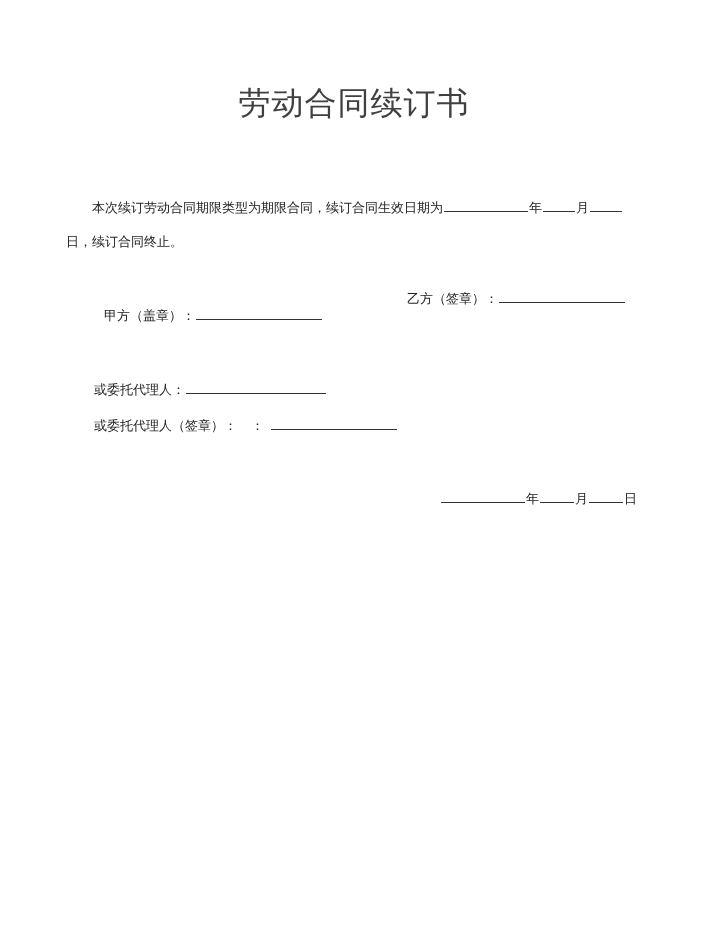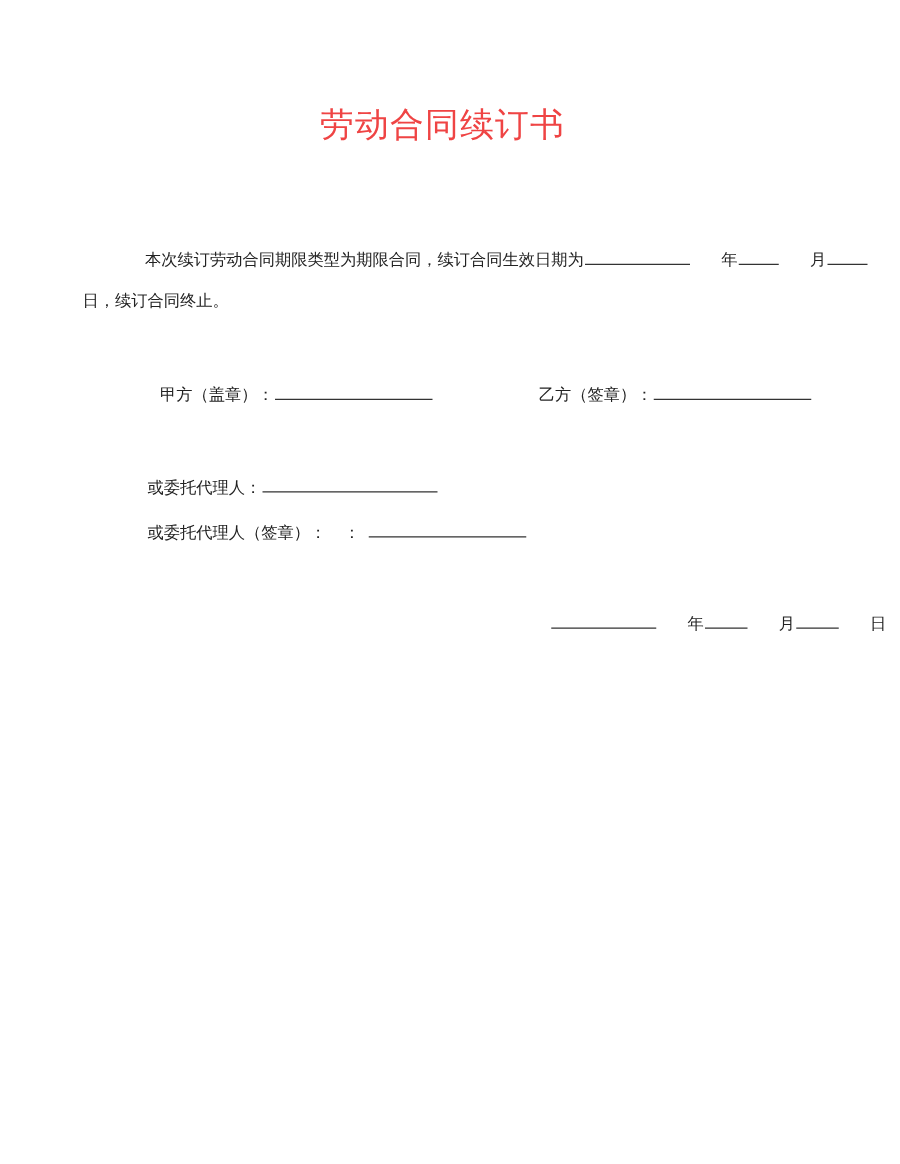--- a/index.html
+++ b/index.html
@@ -15,56 +15,56 @@
       font-family: "DejaVu Sans", "Liberation Sans", sans-serif;
       color: #1a1a1a;
     }
     .title {
       position: absolute;
       top: 82px;
       left: 0;
       width: 708px;
       text-align: center;
       font-family: "DejaVu Serif", "Liberation Serif", serif;
-      font-size: 27px;
+      font-size: 32px;
       letter-spacing: 1px;
-      color: #ef4444;
+      color: #404040;
     }
     .line {
       position: absolute;
       font-size: 13px;
       white-space: nowrap;
       line-height: 16px;
       color: #222;
     }
     .blank {
       display: inline-block;
       border-bottom: 1px solid #333;
       height: 12px;
       vertical-align: baseline;
       margin: 0 1px;
     }
-    .seg { display: inline-block; margin-left: 24px; }
+    .seg { display: inline-block; }
   </style>
 </head>
 <body>
 
 <div class="title">劳动合同续订书</div>
 
 <div class="line" style="top:199px; left:92px;">
   <span class="seg">本次续订劳动合同期限类型为期限合同，续订合同生效日期为</span><span class="blank" style="width:84px;"></span><span class="seg">年</span><span class="blank" style="width:32px;"></span><span class="seg">月</span><span class="blank" style="width:32px;"></span>
 </div>
 
 <div class="line" style="top:234px; left:66px;">日，续订合同终止。</div>
 
 <div class="line" style="top:307px; left:104px;">
   <span class="seg">甲方（盖章）：</span><span class="blank" style="width:126px;"></span>
 </div>
 
-<div class="line" style="top:307px; left:407px;">
+<div class="line" style="top:290px; left:407px;">
   <span class="seg">乙方（签章）：</span><span class="blank" style="width:126px;"></span>
 </div>
 
 <div class="line" style="top:381px; left:94px;">
   <span class="seg">或委托代理人：</span><span class="blank" style="width:140px;"></span>
 </div>
 
 <div class="line" style="top:417px; left:94px;text-align:center;">
   <span class="seg">或委托代理人（签章）：</span><span class="seg" style="margin-left:14px; margin-right:6px;">：</span><span class="blank" style="width:126px;"></span>
 </div>

